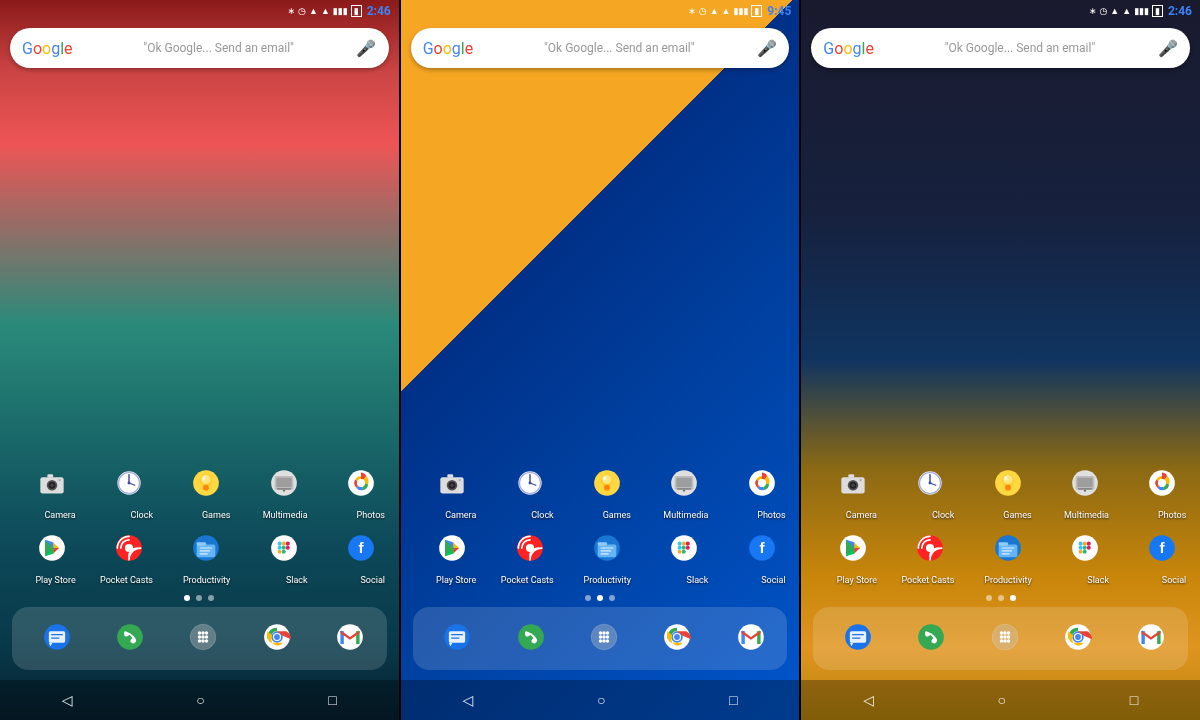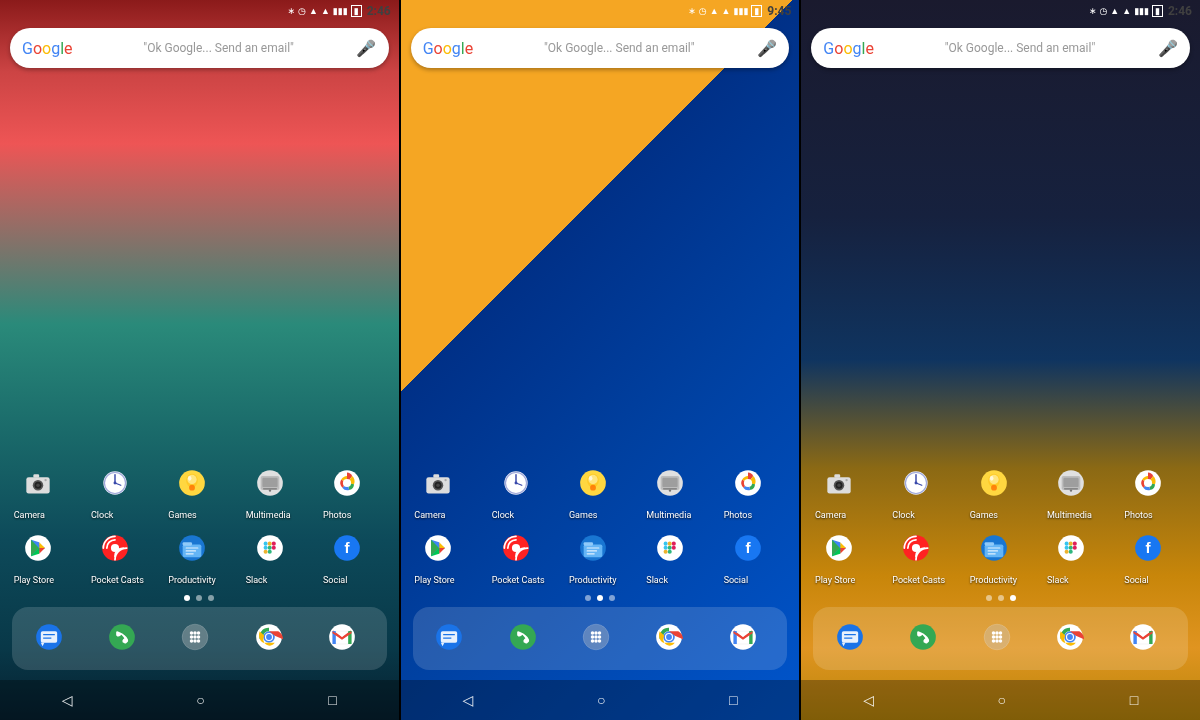--- a/index.html
+++ b/index.html
@@ -61,21 +61,21 @@
       align-items: center;
       gap: 3px;
       font-size: 10px;
       color: white;
       font-weight: 500;
     }
 
     .time-text {
       font-size: 12px;
       font-weight: bold;
-      color: #404040;
+      color: #3b82f6;
       margin-left: 2px;
     }
 
     
     .search-bar {
       margin: 6px 10px;
       background: white;
       border-radius: 25px;
       display: flex;
       align-items: center;
@@ -118,21 +118,21 @@
     .app-row {
       display: flex;
       justify-content: space-around;
       align-items: center;
       margin-bottom: 4px;
     }
 
     .app-item {
       display: flex;
       flex-direction: column;
-      align-items: flex-start;
+      align-items: flex-end;
       width: 62px;
       cursor: pointer;
     }
 
     .app-icon {
       width: 48px;
       height: 48px;
       border-radius: 50%;
       display: flex;
       align-items: center;

